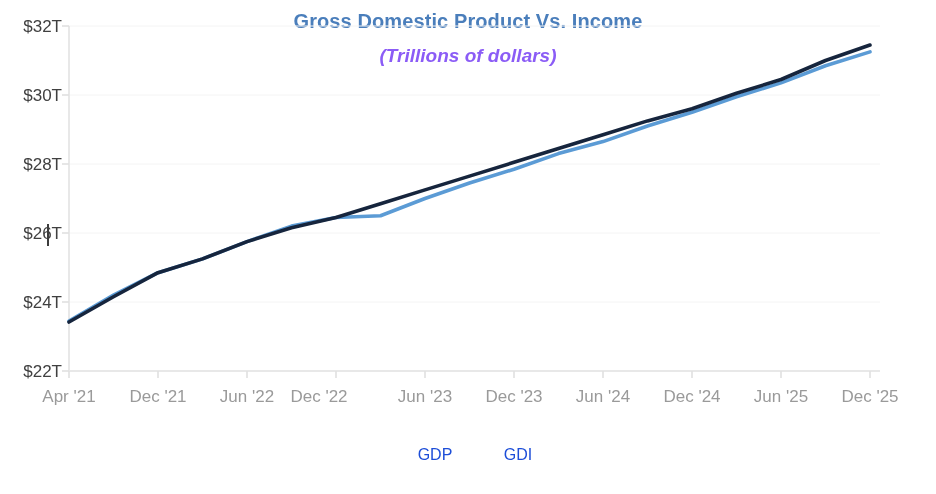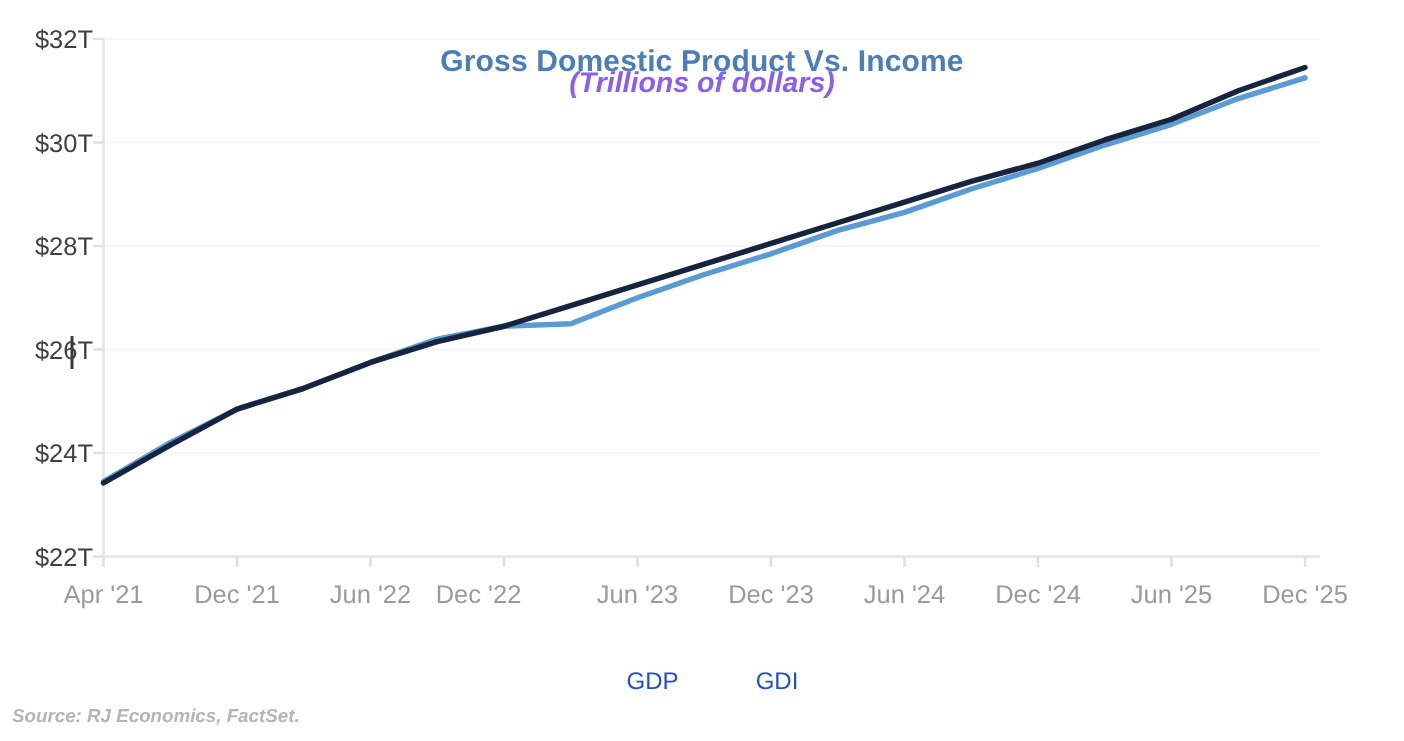--- a/index.html
+++ b/index.html
@@ -16,21 +16,21 @@
   }
   #chart-root {
     position: absolute;
     left: 0; top: 0;
     width: 936px;
     height: 494px;
   }
   .chart-title {
     position: absolute;
     left: 0;
-    top: 28px;
+    top: 8px;
     width: 936px;
     text-align: center;
     color: #4a7ebb;
     font-size: 20px;
     font-weight: 600;
     letter-spacing: 0.1px;
     line-height: 26px;
   }
   .chart-subtitle {
     position: absolute;
@@ -167,14 +167,13 @@
     <polyline id="line-gdp" fill="none" stroke="#16253d" stroke-width="3.6" stroke-linejoin="round" stroke-linecap="round" points="69.0,322.0 113.5,296.8 158.0,272.7 202.5,258.9 247.0,241.6 291.5,227.8 336.0,217.5 380.5,203.7 425.0,189.9 469.5,176.1 514.0,162.3 558.5,148.5 603.0,134.7 647.5,120.9 692.0,108.8 736.5,93.3 781.0,79.5 825.5,60.5 870.0,45.0"></polyline>
   </svg>
 
   <div class="caret"></div>
 
   <div id="legend">
       <div class="legend-item" style="left: 405px;">GDP</div>
       <div class="legend-item" style="left: 488px;">GDI</div>
     </div>
 
-  <div class="source-note">Source: RJ Economics, FactSet.</div>
 </div>
 
 </body></html>

